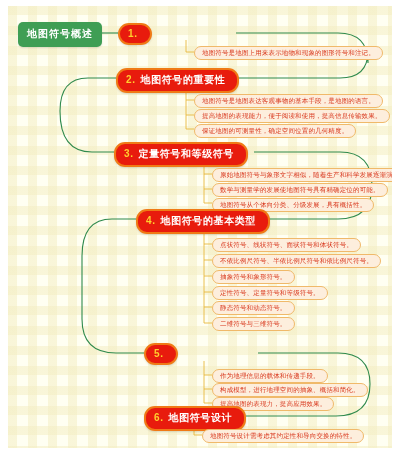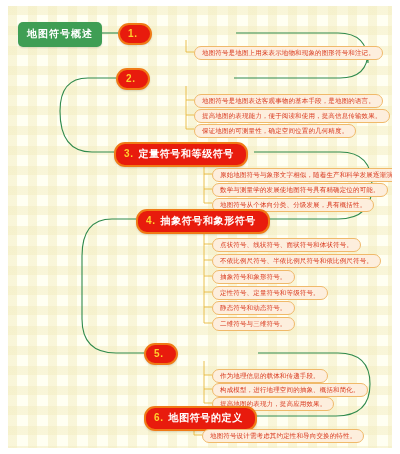--- a/index.html
+++ b/index.html
@@ -143,50 +143,51 @@
 
   <div class="node root" style="left:10px; top:16px;">地图符号概述</div>
 
   <div class="node branch" style="left:110px; top:17px;">
     <span class="num">1.</span>
   </div>
   <div class="node leaf" style="left:186px; top:40px;">地图符号是地图上用来表示地物和现象的图形符号和注记。</div>
 
   <div class="node branch" style="left:108px; top:62px;">
     <span class="num">2.</span>
+    <span>地图符号的重要性</span>
   </div>
   <div class="node leaf" style="left:186px; top:88px;">地图符号是地图表达客观事物的基本手段，是地图的语言。</div>
   <div class="node leaf" style="left:186px; top:103px;">提高地图的表现能力，便于阅读和使用，提高信息传输效果。</div>
   <div class="node leaf" style="left:186px; top:118px;">保证地图的可测量性，确定空间位置的几何精度。</div>
 
   <div class="node branch" style="left:106px; top:136px;">
     <span class="num">3.</span>
     <span>定量符号和等级符号</span>
   </div>
   <div class="node leaf" style="left:204px; top:162px;">原始地图符号与象形文字相似，随着生产和科学发展逐渐演变。</div>
   <div class="node leaf" style="left:204px; top:177px;">数学与测量学的发展使地图符号具有精确定位的可能。</div>
   <div class="node leaf" style="left:204px; top:192px;">地图符号从个体向分类、分级发展，具有概括性。</div>
 
   <div class="node branch" style="left:128px; top:203px;">
     <span class="num">4.</span>
-    <span>抽象符号和象形符号</span>
+    <span>地图符号的基本类型</span>
   </div>
   <div class="node leaf" style="left:204px; top:232px;">点状符号、线状符号、面状符号和体状符号。</div>
   <div class="node leaf" style="left:204px; top:248px;">不依比例尺符号、半依比例尺符号和依比例尺符号。</div>
   <div class="node leaf" style="left:204px; top:264px;">抽象符号和象形符号。</div>
   <div class="node leaf" style="left:204px; top:280px;">定性符号、定量符号和等级符号。</div>
   <div class="node leaf" style="left:204px; top:295px;">静态符号和动态符号。</div>
   <div class="node leaf" style="left:204px; top:311px;">二维符号与三维符号。</div>
 
   <div class="node branch" style="left:136px; top:337px;">
     <span class="num">5.</span>
   </div>
   <div class="node leaf" style="left:204px; top:363px;">作为地理信息的载体和传递手段。</div>
   <div class="node leaf" style="left:204px; top:377px;">构成模型，进行地理空间的抽象、概括和简化。</div>
   <div class="node leaf" style="left:204px; top:391px;">提高地图的表现力，提高应用效果。</div>
 
   <div class="node branch" style="left:136px; top:400px;">
     <span class="num">6.</span>
-    <span>地图符号的定义</span>
+    <span>地图符号设计</span>
   </div>
   <div class="node leaf" style="left:194px; top:423px;">地图符号设计需考虑其约定性和导向交换的特性。</div>
 
 </div>
 
 </body></html>

